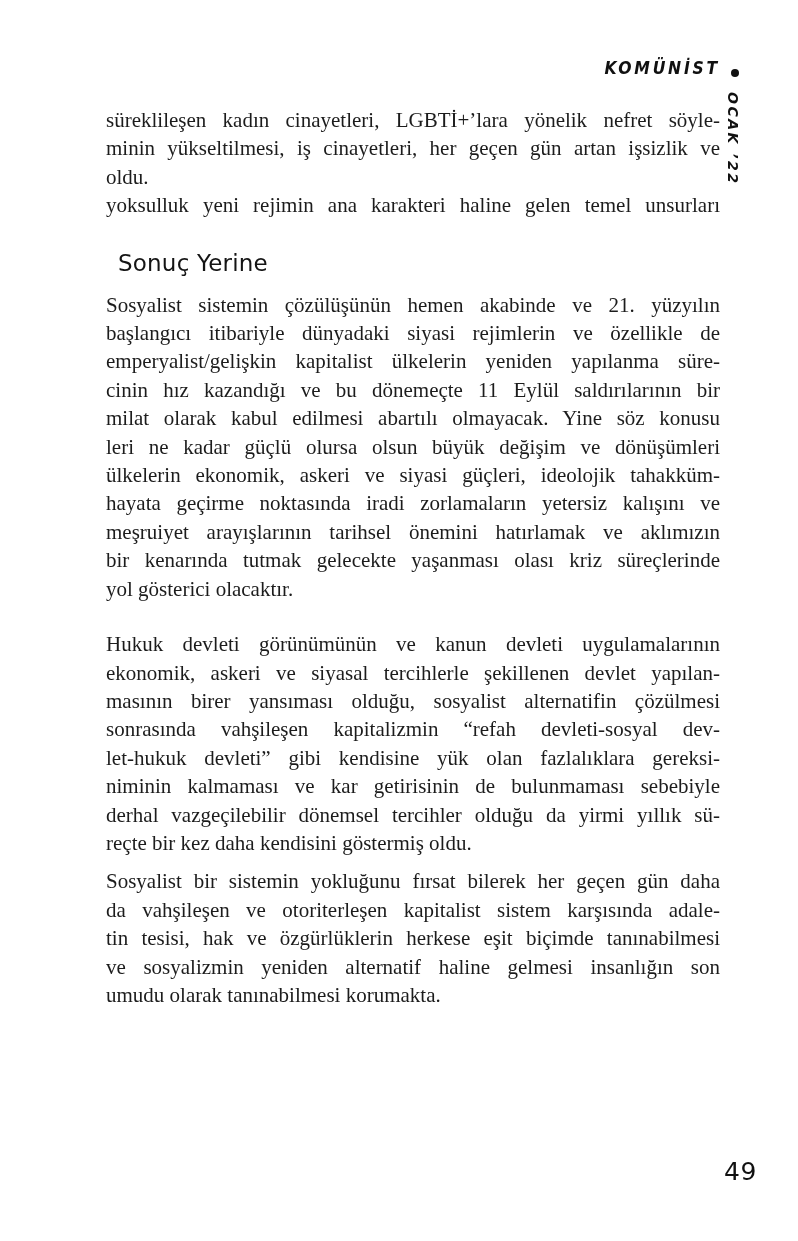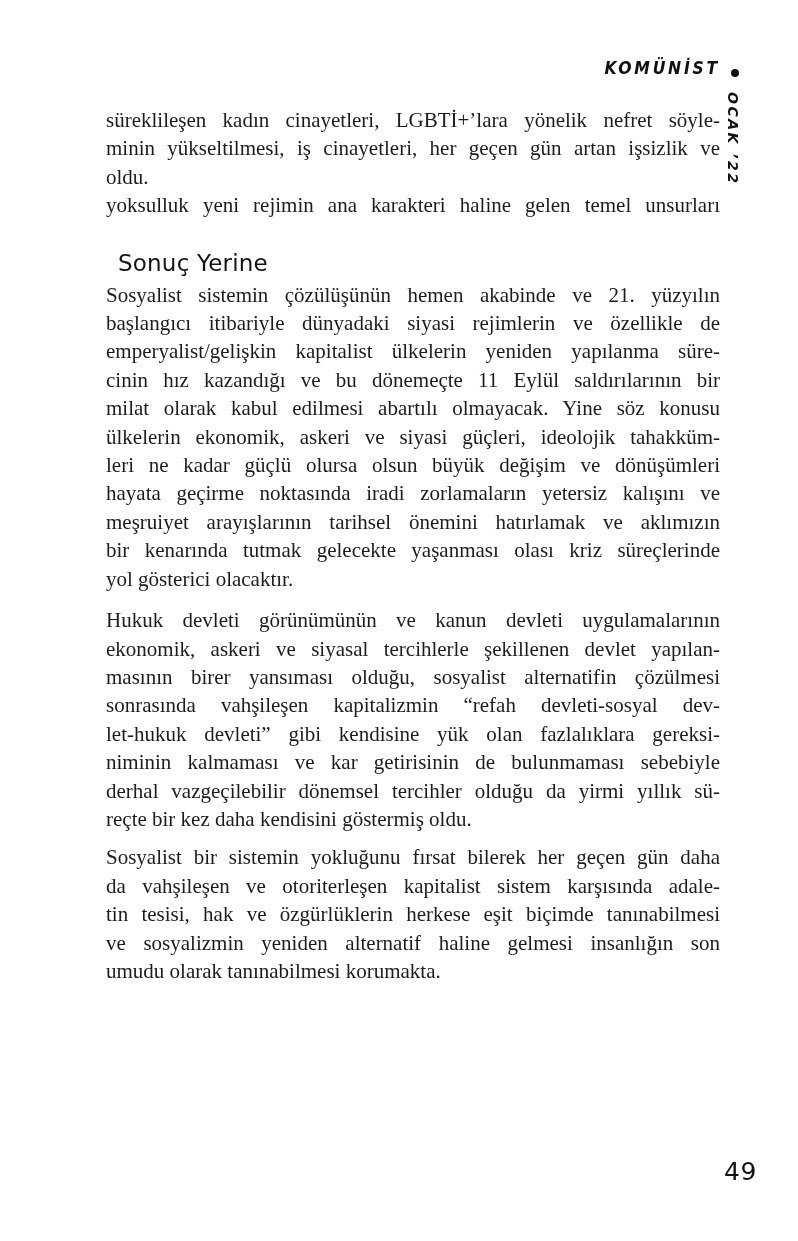--- a/index.html
+++ b/index.html
@@ -80,22 +80,22 @@
     }
     .section-heading {
       font-family: "DejaVu Sans", sans-serif;
       font-weight: normal;
       font-size: 23px;
       line-height: 30px;
       margin: 28px 0 3px 12px;
       color: #141414;
       letter-spacing: 0.2px;
     }
-    .p1 { margin-top: 3px; }
-    .p2 { margin-top: 13px; }
+    .p1 { margin-top: 13px; }
+    .p2 { margin-top: 27px; }
     .p3 { margin-top: 10px; }
     .page-number {
       position: absolute;
       top: 1157px;
       left: 724px;
       font-family: "DejaVu Sans", sans-serif;
       font-size: 25px;
       font-weight: normal;
       color: #111;
       letter-spacing: 0.5px;
@@ -118,22 +118,22 @@
   </p>
 
   <h2 class="section-heading">Sonuç Yerine</h2>
 
   <p class="para p1">
     <span class="line">Sosyalist sistemin çözülüşünün hemen akabinde ve 21. yüzyılın</span>
     <span class="line">başlangıcı itibariyle dünyadaki siyasi rejimlerin ve özellikle de</span>
     <span class="line">emperyalist/gelişkin kapitalist ülkelerin yeniden yapılanma süre-</span>
     <span class="line">cinin hız kazandığı ve bu dönemeçte 11 Eylül saldırılarının bir</span>
     <span class="line">milat olarak kabul edilmesi abartılı olmayacak. Yine söz konusu</span>
+    <span class="line">leri ne kadar güçlü olursa olsun büyük değişim ve dönüşümleri</span>
     <span class="line">ülkelerin ekonomik, askeri ve siyasi güçleri, ideolojik tahakküm-</span>
-    <span class="line">leri ne kadar güçlü olursa olsun büyük değişim ve dönüşümleri</span>
     <span class="line">hayata geçirme noktasında iradi zorlamaların yetersiz kalışını ve</span>
     <span class="line">meşruiyet arayışlarının tarihsel önemini hatırlamak ve aklımızın</span>
     <span class="line">bir kenarında tutmak gelecekte yaşanması olası kriz süreçlerinde</span>
     <span class="line last">yol gösterici olacaktır.</span>
   </p>
 
   <p class="para p2">
     <span class="line">Hukuk devleti görünümünün ve kanun devleti uygulamalarının</span>
     <span class="line">ekonomik, askeri ve siyasal tercihlerle şekillenen devlet yapılan-</span>
     <span class="line">masının birer yansıması olduğu, sosyalist alternatifin çözülmesi</span>

